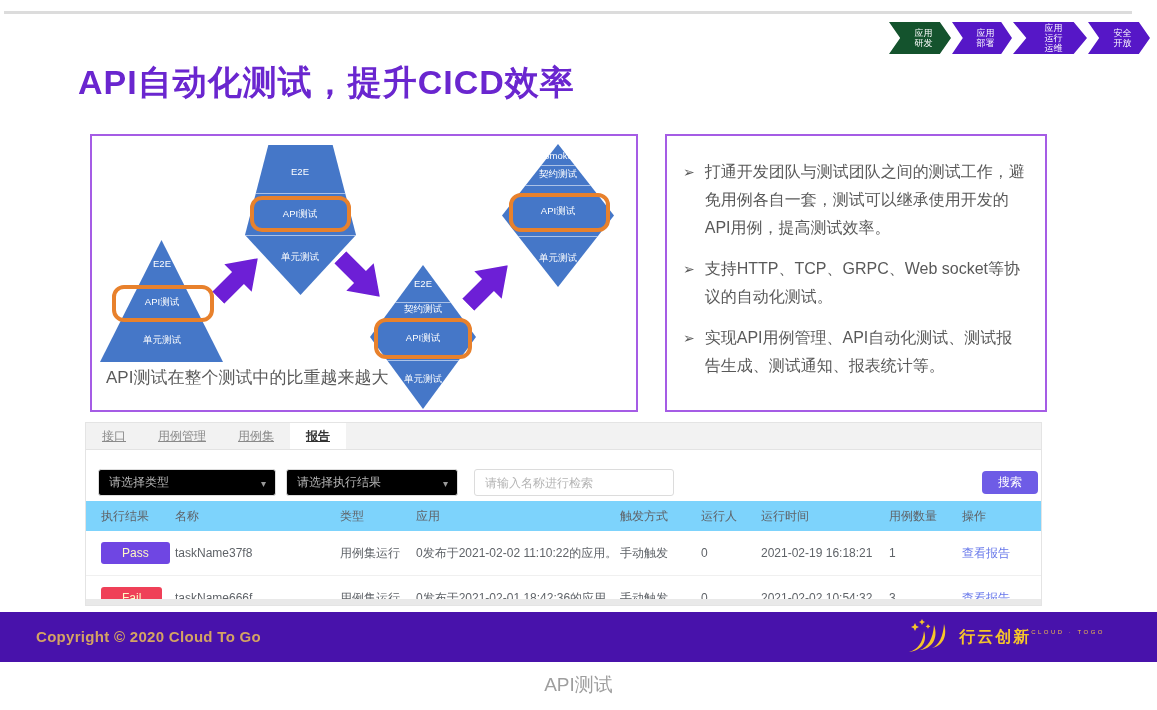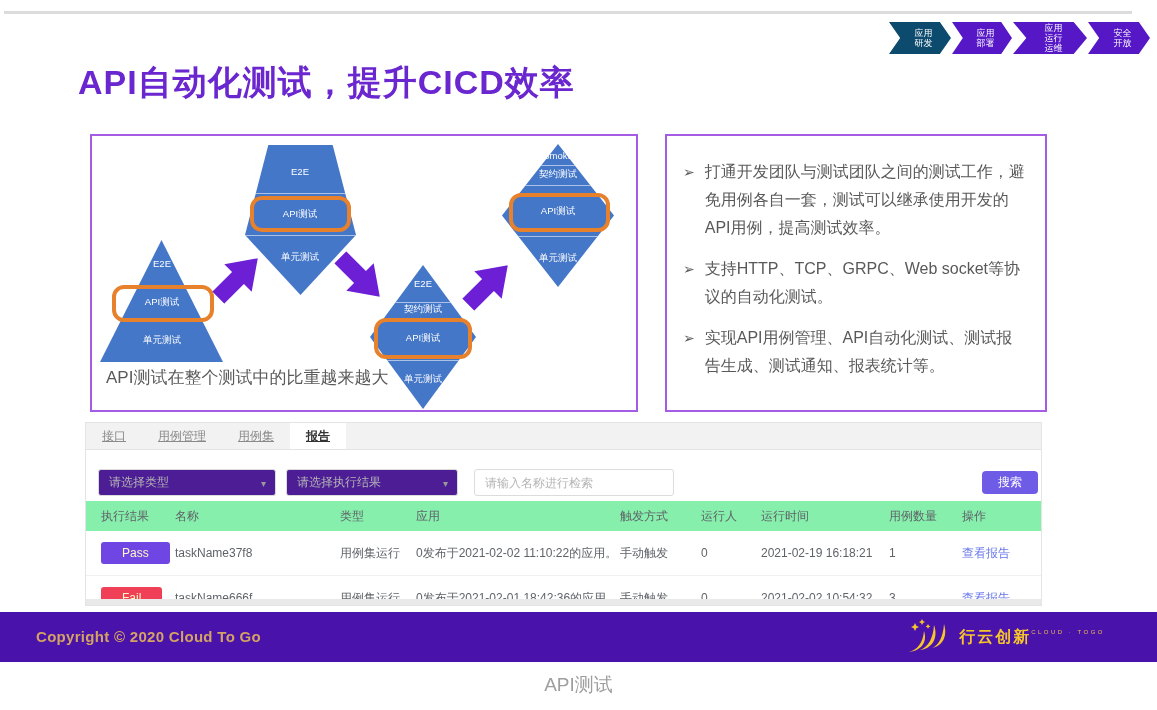--- a/index.html
+++ b/index.html
@@ -8,21 +8,21 @@
   .abs{position:absolute;}
 
   
   #top-line{left:4px;top:11px;width:1128px;height:3px;background:#dcdcdc;}
 
   
   #stepper{left:889px;top:22px;display:flex;gap:1px;}
   .step{height:32px;color:#fff;font-size:9px;line-height:10px;display:flex;align-items:center;
         justify-content:center;background:#5617c7;padding-left:7px;box-sizing:border-box;
         clip-path:polygon(0 0,82% 0,100% 50%,82% 100%,0 100%,18% 50%);}
-  .step.active{background:#0c4a6e;}
+  .step.active{background:#14532d;}
   .step .lbl{display:block;width:22px;text-align:center;}
   .s1{width:62px;} .s2{width:60px;} .s3{width:74px;} .s4{width:62px;}
 
   
   #page-title{left:78px;top:60px;font-size:34px;font-weight:bold;color:#6a26cf;letter-spacing:1px;}
 
   
   #diagram-box{left:90px;top:134px;width:548px;height:278px;border:2px solid #a55ce5;box-sizing:border-box;}
   .shape{position:absolute;background:#4577c8;}
   .tri{left:8px;top:104px;width:123px;height:122px;clip-path:polygon(50% 0,100% 100%,0 100%);}
@@ -41,32 +41,32 @@
                 box-sizing:border-box;padding:22px 18px 0 16px;}
   .bullet{display:flex;gap:10px;margin-bottom:13px;color:#595959;font-size:16px;line-height:28px;}
   .bullet .marker{flex:0 0 auto;font-size:14px;line-height:28px;}
 
   
   #panel{left:85px;top:422px;width:957px;height:184px;border:1px solid #e4e4e4;background:#fff;
          box-sizing:border-box;overflow:hidden;font-size:12px;color:#5f6368;}
   .tabbar{height:26px;background:#f2f2f2;border-bottom:1px solid #e3e3e3;display:flex;}
   .tab{padding:0 16px;line-height:26px;color:#8a8a8a;cursor:pointer;text-decoration:underline;}
   .tab.active{background:#fff;color:#333;font-weight:bold;}
-  .fake-select{position:absolute;height:27px;border:1px solid #dcdcdc;border-radius:3px;background:#4c1d95;
+  .fake-select{position:absolute;height:27px;border:1px solid #dcdcdc;border-radius:3px;background:#000000;
                color:#b4b4b4;line-height:25px;padding:0 10px;box-sizing:border-box;}
   .caret{position:absolute;right:9px;top:1px;color:#999;font-size:10px;}
   #name-search{position:absolute;left:388px;top:46px;width:200px;height:27px;border:1px solid #dcdcdc;
                border-radius:3px;box-sizing:border-box;padding:0 10px;font-size:12px;outline:none;
                font-family:"Liberation Sans","DejaVu Sans",sans-serif;}
   #name-search::placeholder{color:#b4b4b4;}
   #search-btn{position:absolute;right:3px;top:48px;width:56px;height:23px;background:#6e5ce6;color:#fff;
               border:none;border-radius:4px;font-size:12px;display:flex;align-items:center;justify-content:center;}
   .grid{display:grid;grid-template-columns:74px 165px 76px 204px 81px 60px 128px 73px 1fr;
         padding-left:15px;align-items:center;position:absolute;left:0;right:0;}
-  .thead{top:78px;height:30px;background:#86efac;}
+  .thead{top:78px;height:30px;background:#7dd3fc;}
   .trow1{top:108px;height:44px;background:#fff;}
   .trow2{top:152px;height:44px;background:#fff;border-top:1px solid #f0f0f0;}
   .badge{display:inline-block;padding:4px 21px;border-radius:3px;color:#fef9c3;font-size:12px;}
   .badge.pass{background:#6f46e3;} .badge.fail{background:#ef4058;}
   .link{color:#6777ea;cursor:pointer;}
   #panel-cut{position:absolute;left:0;right:0;bottom:0;height:6px;background:#e9e9e9;}
 
   
   #footer{left:0;top:612px;width:1157px;height:50px;background:#4812ab;}
   #copyright{position:absolute;left:36px;top:0;line-height:50px;color:#d4a363;font-weight:bold;

